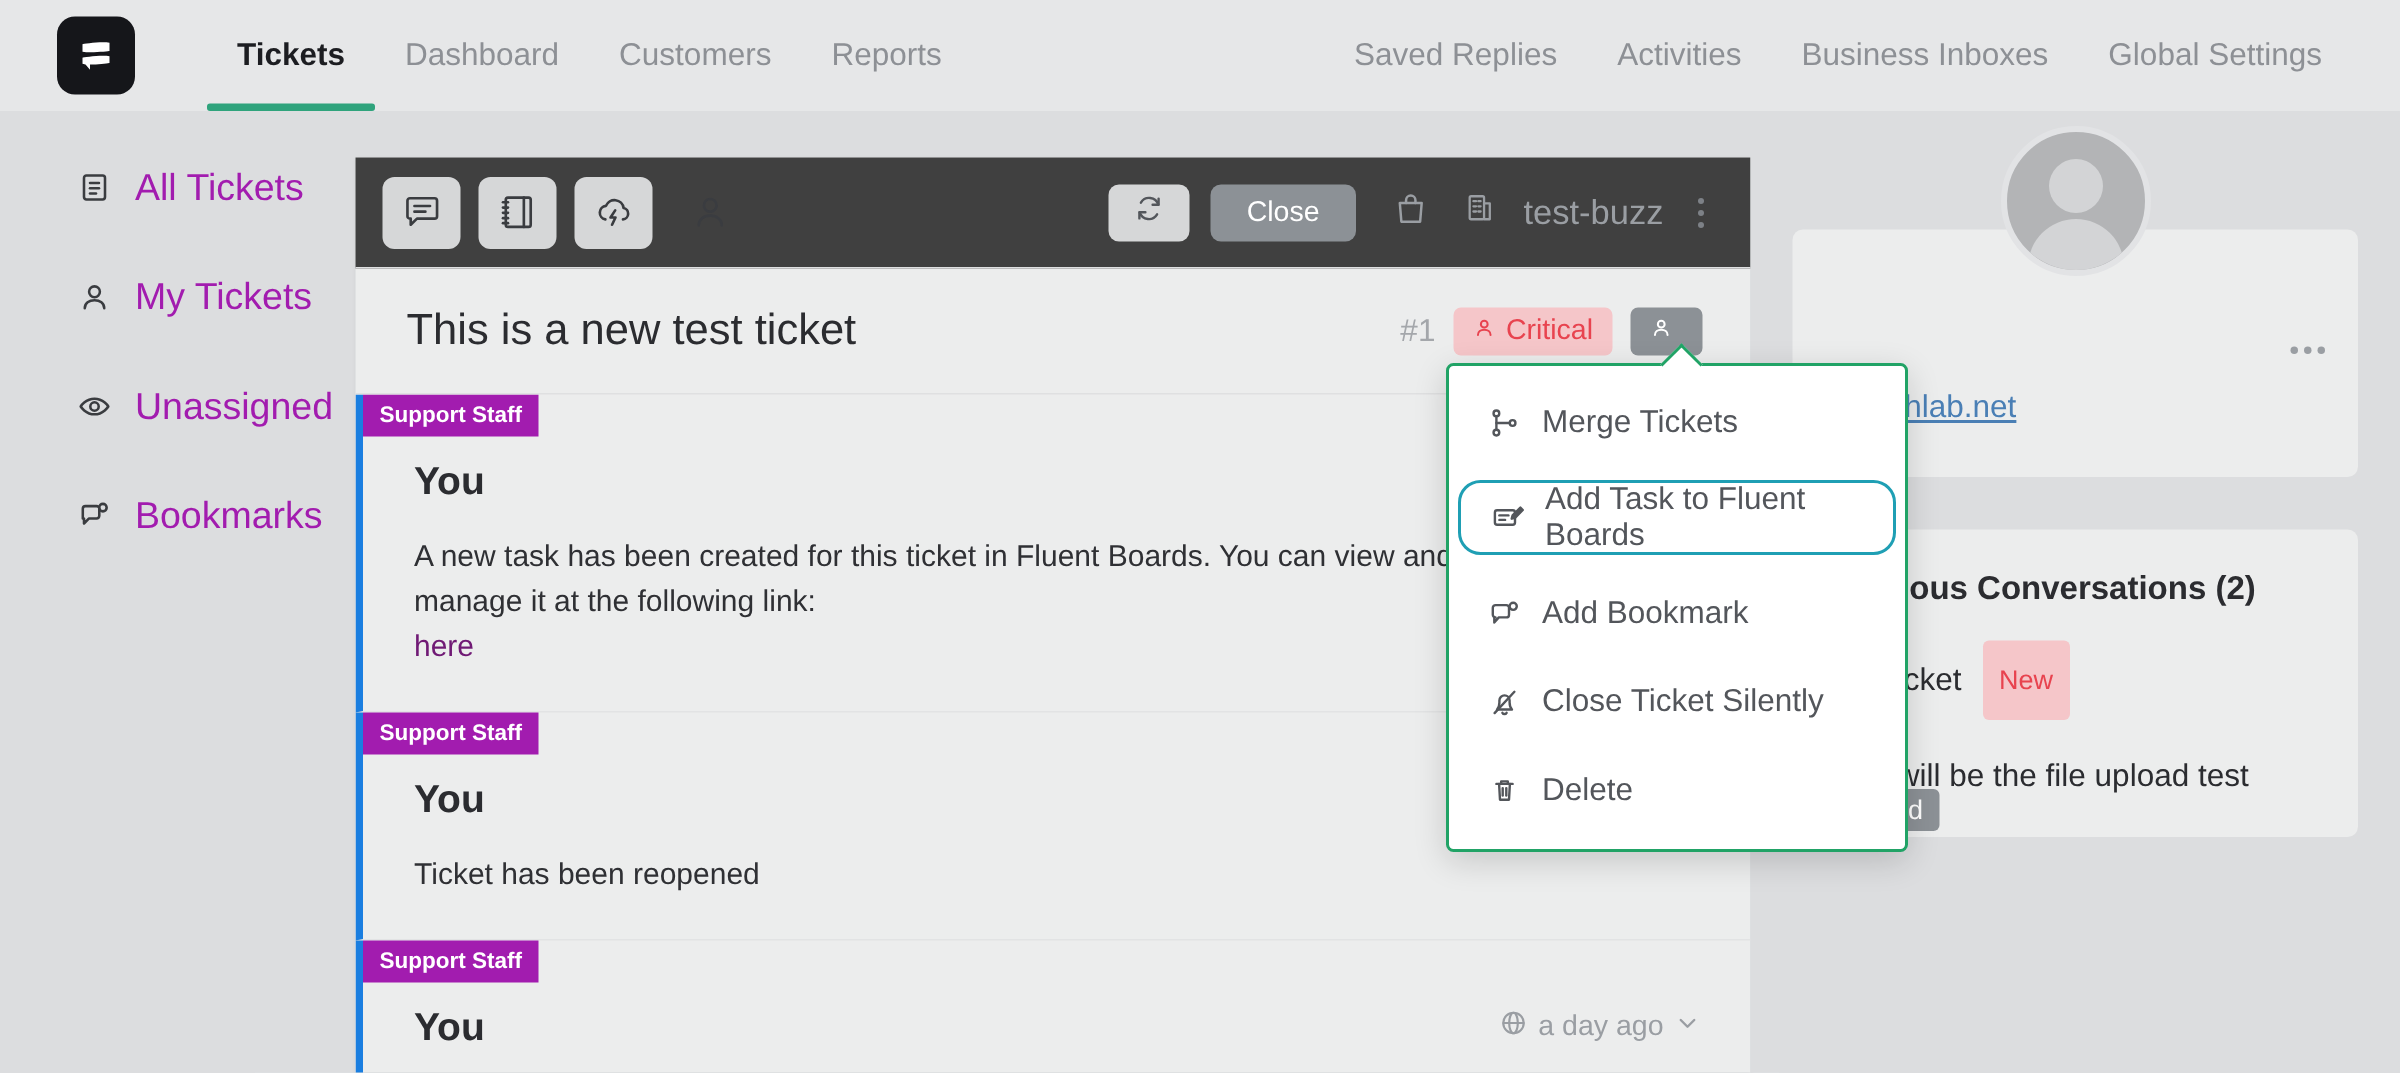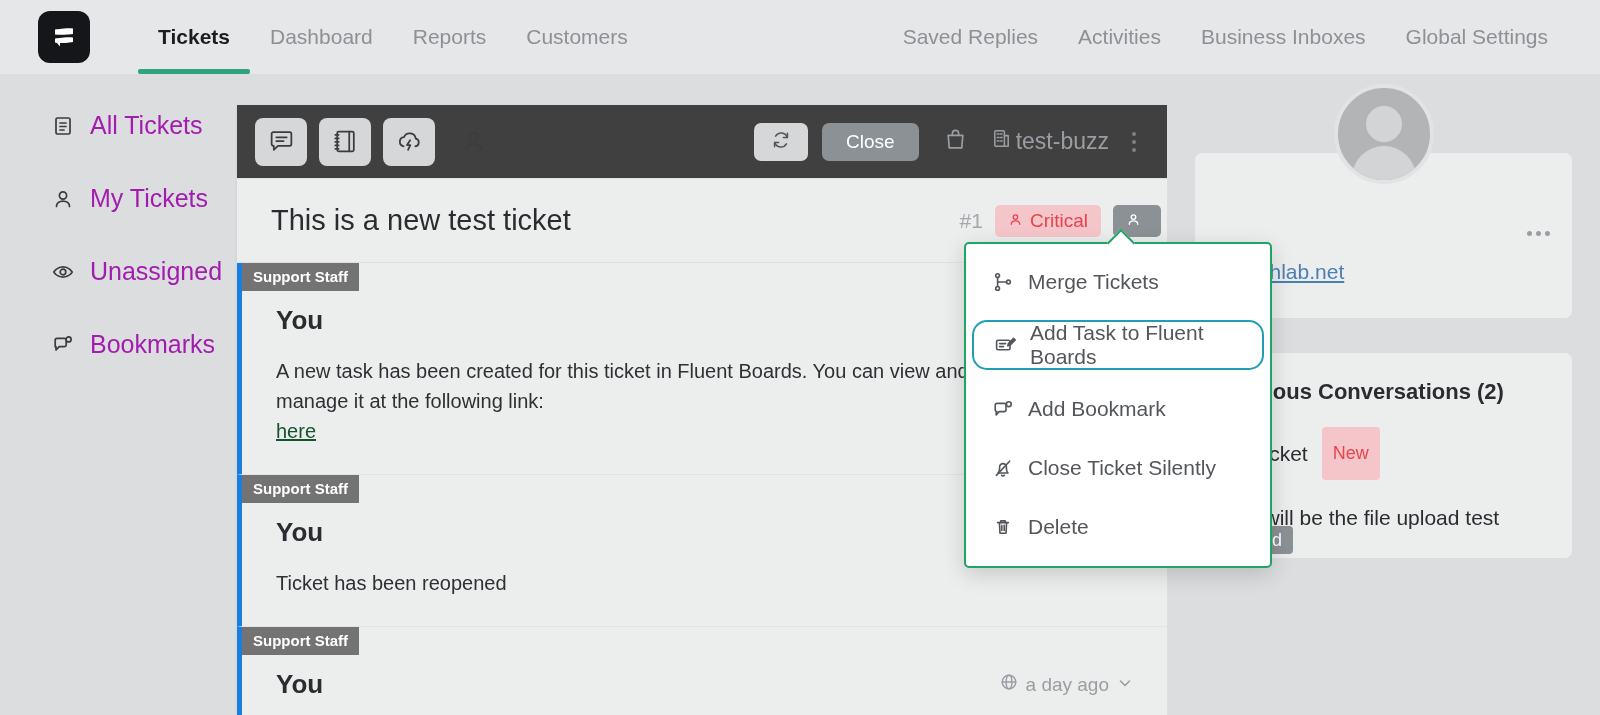--- a/index.html
+++ b/index.html
@@ -140,21 +140,21 @@
     cursor: pointer;
     font-family: inherit;
   }
   #bag-btn {
     margin-left: 24px;
     cursor: pointer;
     display: flex; align-items: center;
   }
   #company {
     margin-left: 22px;
-    display: flex; align-items: center; gap: 3px;
+    display: flex; align-items: center; gap: 18px;
     color: #9a9ea3;
     font-size: 23px;
     cursor: pointer;
   }
   #kebab-btn {
     margin-left: 14px;
     width: 22px; height: 38px;
     display: flex; flex-direction: column;
     align-items: center; justify-content: center;
     gap: 4px;
@@ -163,21 +163,21 @@
   #kebab-btn i {
     width: 4px; height: 4px; border-radius: 50%;
     background: #7d8187; display: block;
   }
 
   
   #title-row {
     height: 84px;
     display: flex;
     align-items: center;
-    padding: 0 6px 0 34px;
+    padding: 0 32px 0 34px;
     border-bottom: 1px solid #dfe0e1;
   }
   #ticket-title {
     font-size: 29px;
     color: #2b2c30;
     white-space: nowrap;
   }
   #title-meta {
     margin-left: auto;
     display: flex; align-items: center; gap: 12px;
@@ -200,21 +200,21 @@
     position: relative;
   }
   .msg {
     position: relative;
     border-left: 5px solid #1a7ee0;
     border-bottom: 1px solid #e2e3e4;
     padding: 0 34px 28px 34px;
   }
   .role-tag {
     display: inline-block;
-    background: #737373;
+    background: #a21caf;
     color: #fff;
     font-size: 15px;
     font-weight: 700;
     padding: 5px 11px 6px;
     margin-left: -34px;
   }
   .msg-head {
     display: flex;
     align-items: center;
     margin-top: 14px;
@@ -232,22 +232,21 @@
     cursor: pointer;
   }
   .msg-body {
     margin-top: 20px;
     font-size: 20px;
     line-height: 1.5;
     color: #2f3034;
     max-width: 760px;
   }
   .msg-link {
-    color: #14532d;
-    text-decoration: underline;
+    color: #701a75;
     cursor: pointer;
   }
 
   
   #right {
     position: absolute;
     top: 0; left: 1167px;
     width: 433px; height: 641px;
     background: #dcdddf;
     padding: 55px 28px 0 28px;
@@ -387,24 +386,24 @@
   </div>
 
   <div class="nav-group" id="nav-left">
     <div class="nav-item active">
         <span>Tickets</span>
       </div>
     <div class="nav-item">
         <span>Dashboard</span>
       </div>
     <div class="nav-item">
+        <span>Customers</span>
+      </div>
+    <div class="nav-item">
         <span>Reports</span>
-      </div>
-    <div class="nav-item">
-        <span>Customers</span>
       </div>
   </div>
 
   <div class="nav-group" id="nav-right">
     <div class="nav-item">
         <span>Saved Replies</span>
       </div>
     <div class="nav-item">
         <span>Activities</span>
       </div>

